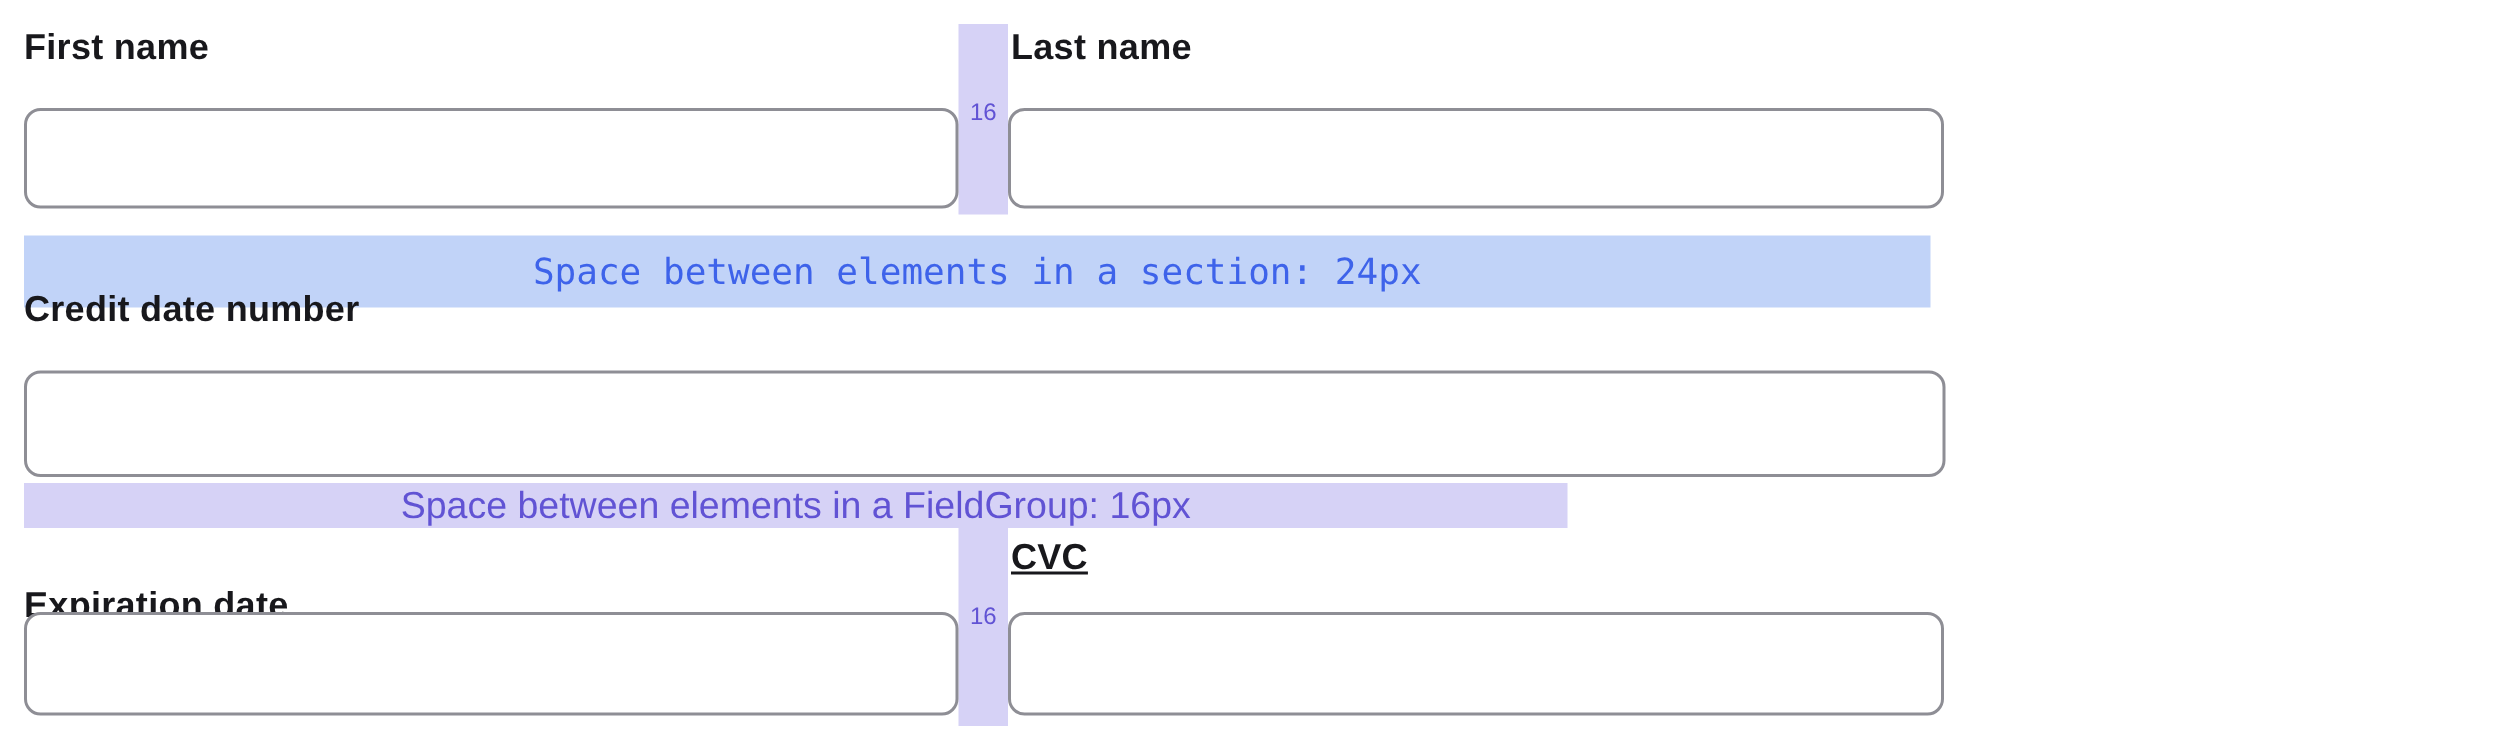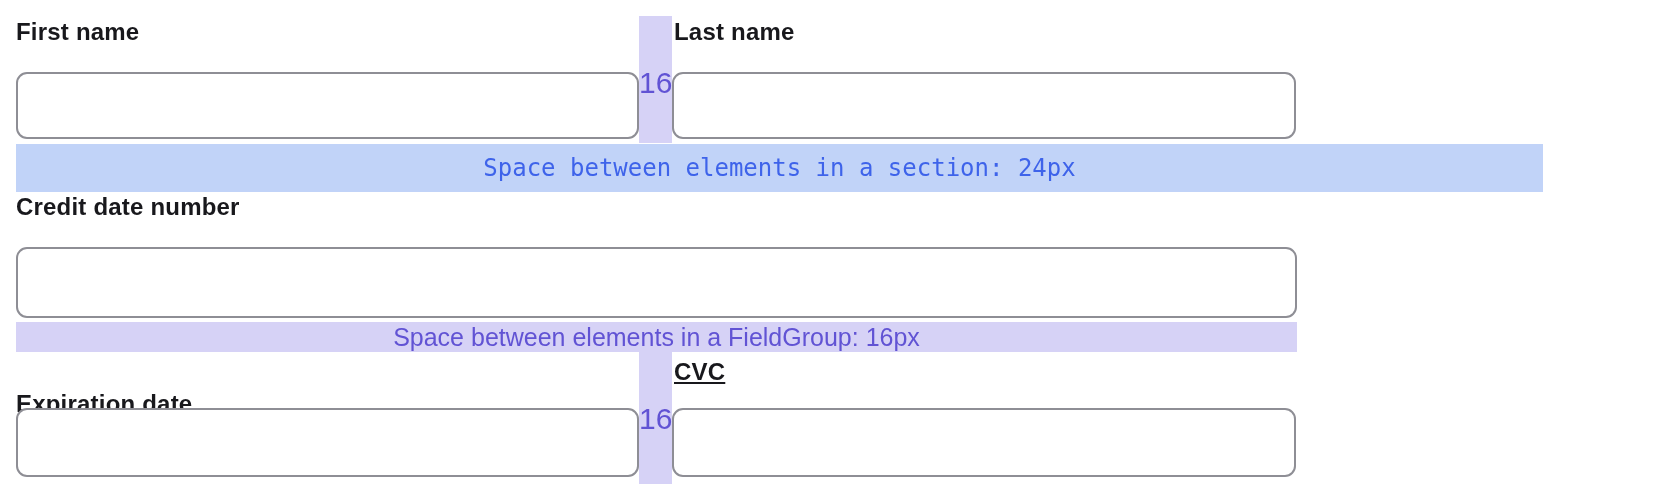--- a/index.html
+++ b/index.html
@@ -52,21 +52,21 @@
     font-size: 24px;
   }
   .spacer-band.fieldgroup {
     background: #d6d2f6;
     color: #6153d4;
     font-family: "Liberation Sans", sans-serif;
     font-size: 25px;
   }
   .gap-number {
     color: #6153d4;
-    font-size: 30px;
+    font-size: 16px;
     font-weight: 400;
     text-align: center;
     line-height: 1;
     white-space: nowrap;
   }
 </style>
 </head>
 <body>
 
 <div class="abs gap-band-vertical" style="left:639px; top:16px; width:33px; height:127px;"></div>
@@ -78,31 +78,31 @@
 <div class="abs" style="left:16px; top:72px; width:623px; height:67px;">
   <input type="text" class="text-input" aria-label="First name" style="">
 </div>
 
 <div class="abs" style="left:672px; top:72px; width:624px; height:67px;">
   <input type="text" class="text-input" aria-label="Last name" style="">
 </div>
 
 <div class="abs gap-number" style="left:639px; top:68px; width:33px;">16</div>
 
-<div class="abs spacer-band section" style="left:16px; top:144px; width:1527px; height:48px;">
+<div class="abs spacer-band section" style="left:16px; top:157px; width:1271px; height:48px;">
   <span>Space between elements in a section: 24px</span>
 </div>
 
 <div class="abs field-label" style="left:16px; top:193px;">Credit date number</div>
 
 <div class="abs" style="left:16px; top:247px; width:1281px; height:71px;">
   <input type="text" class="text-input" aria-label="Credit card number" style="">
 </div>
 
-<div class="abs spacer-band fieldgroup" style="left:16px; top:322px; width:1281px; height:30px;">
+<div class="abs spacer-band fieldgroup" style="left:16px; top:322px; width:1029px; height:30px;">
   <span>Space between elements in a FieldGroup: 16px</span>
 </div>
 
 <div class="abs gap-band-vertical" style="left:639px; top:352px; width:33px; height:132px;"></div>
 
 <div class="abs field-label" style="left:16px; top:358px;margin-top:32px;">Expiration date</div>
 
 <div class="abs field-label" style="left:674px; top:358px;text-decoration:underline;">CVC</div>
 
 <div class="abs" style="left:16px; top:408px; width:623px; height:69px;">

